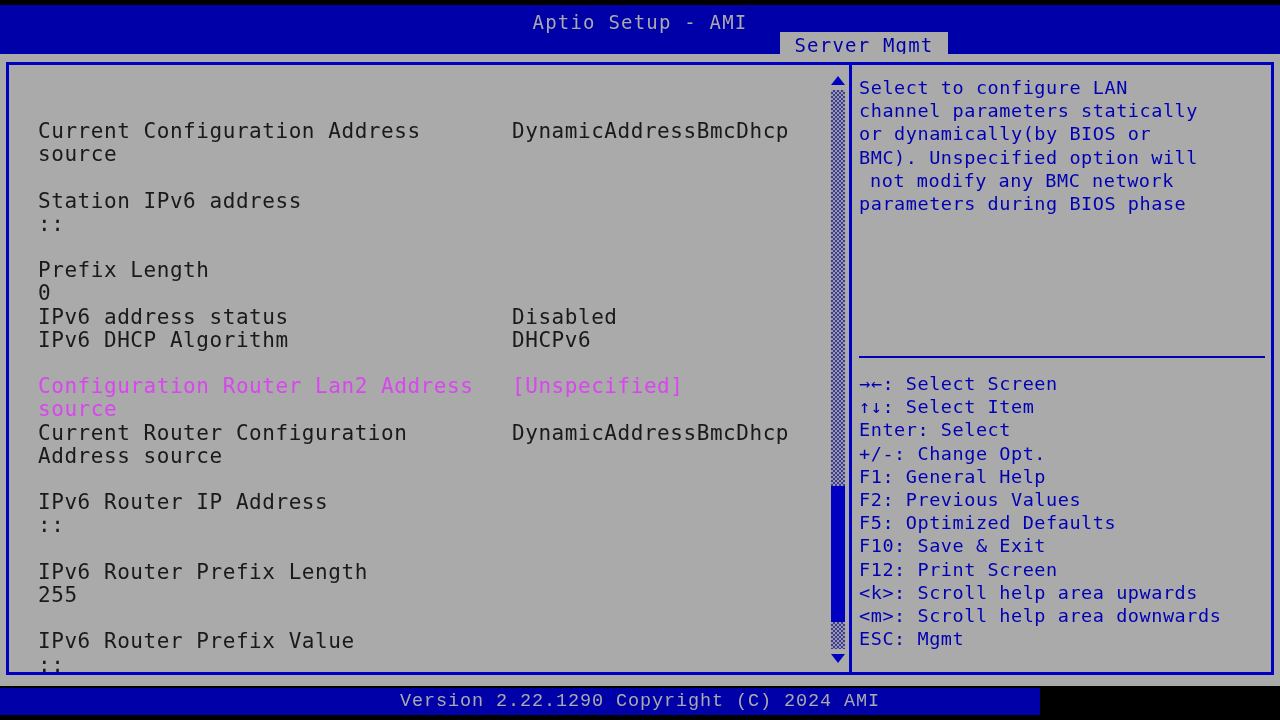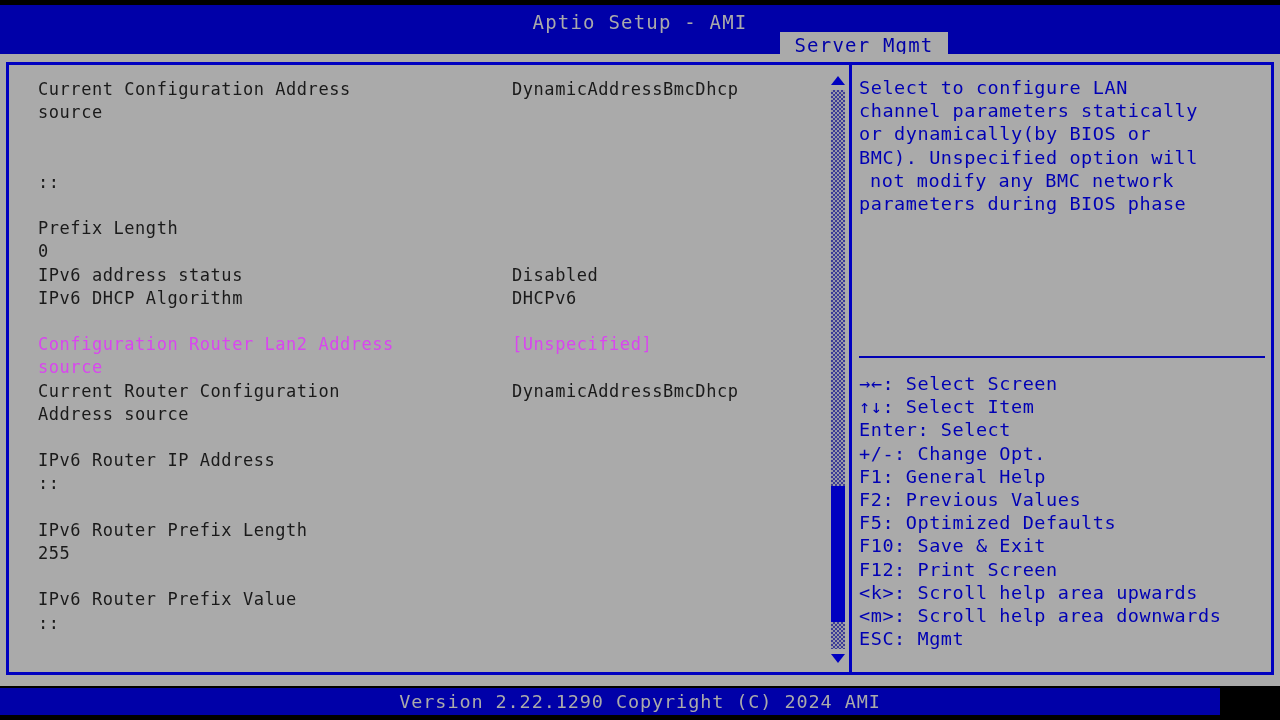--- a/index.html
+++ b/index.html
@@ -83,22 +83,23 @@
     left: 9px; top: 65px;
     width: 840px; height: 607px;
     overflow: hidden;
   }
   .row {
     position: absolute;
     left: 0;
     width: 668px;
     height: 23px;
     white-space: pre;
-    font-size: 17px;
+    font-size: 21px;
     letter-spacing: 0.55px;
+    margin-top: 40px;
   }
   .row .label {
     position: absolute;
     left: 29px; top: 0;
     white-space: pre;
   }
   .row .value {
     position: absolute;
     left: 503px; top: 0;
     white-space: pre;
@@ -168,22 +169,23 @@
     top: 291px;
     width: 406px;
     height: 2px;
     background: #0000b4;
   }
 
   
   .footer {
     position: absolute;
     left: 0; top: 688px;
-    width: 1220px; height: 27px;
+    width: 1040px; height: 27px;
     background: #0000a8;
+    font-family: Liberation Mono, monospace;
   }
   .footer-text {
     position: absolute;
     left: 0; top: 3px;
     width: 1280px;
     text-align: center;
     color: #aaaaaa;
     font-size: 18.5px;
     letter-spacing: 0.9px;
     white-space: pre;
@@ -201,20 +203,21 @@
 
   <div class="body-area"></div>
 
   <div class="panel"></div>
   <div class="panel-divider"></div>
 
   <div class="left-pane">
       <div class="row clr-normal" style="top: 14px;"><span class="label">Current Configuration Address</span><span class="value">DynamicAddressBmcDhcp</span></div>
       <div class="row clr-normal" style="top: 37.2px;"><span class="label">source</span></div>
       <div class="row clr-normal" style="top: 60.4px;"><span class="label"></span></div>
+      <div class="row clr-normal" style="top: 83.6px;"><span class="label">Station IPv6 address</span></div>
       <div class="row clr-normal" style="top: 106.8px;"><span class="label">::</span></div>
       <div class="row clr-normal" style="top: 130px;"><span class="label"></span></div>
       <div class="row clr-normal" style="top: 153.2px;"><span class="label">Prefix Length</span></div>
       <div class="row clr-normal" style="top: 176.4px;"><span class="label">0</span></div>
       <div class="row clr-normal" style="top: 199.6px;"><span class="label">IPv6 address status</span><span class="value">Disabled</span></div>
       <div class="row clr-normal" style="top: 222.8px;"><span class="label">IPv6 DHCP Algorithm</span><span class="value">DHCPv6</span></div>
       <div class="row clr-normal" style="top: 246px;"><span class="label"></span></div>
       <div class="row clr-selected" style="top: 269.2px;"><span class="label">Configuration Router Lan2 Address</span><span class="value">[Unspecified]</span></div>
       <div class="row clr-selected" style="top: 292.4px;"><span class="label">source</span></div>
       <div class="row clr-normal" style="top: 315.6px;"><span class="label">Current Router Configuration</span><span class="value">DynamicAddressBmcDhcp</span></div>

